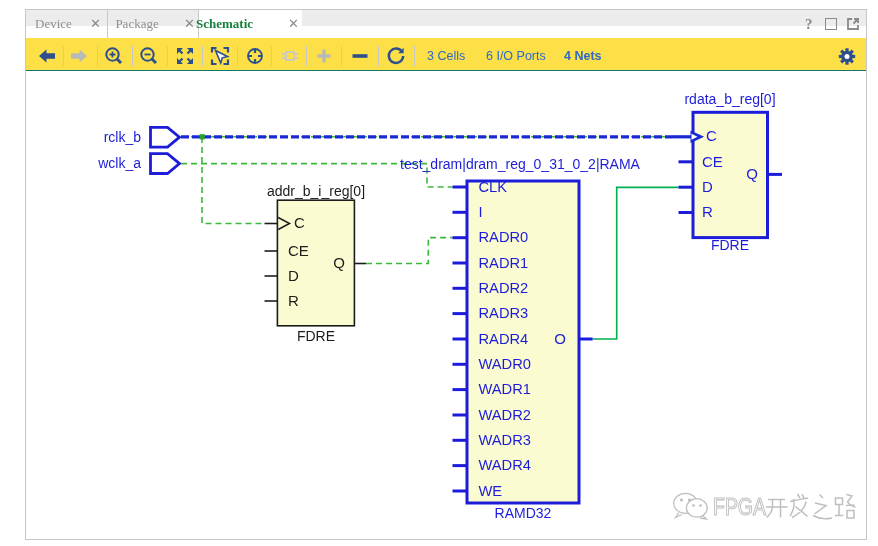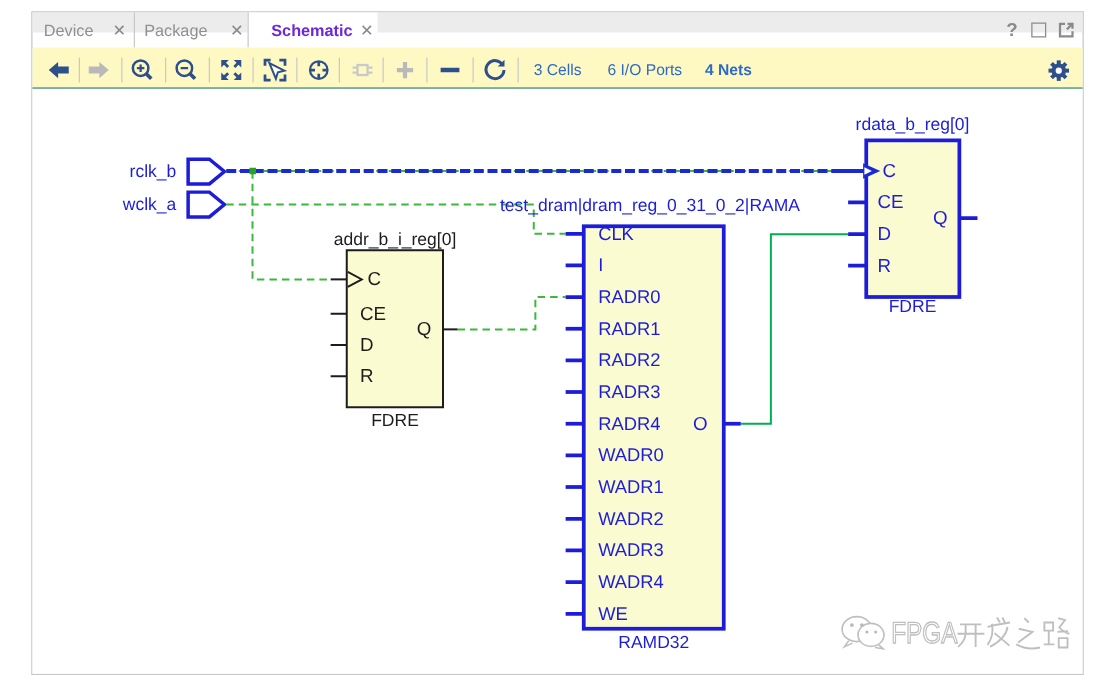--- a/index.html
+++ b/index.html
@@ -1,38 +1,38 @@
 <!DOCTYPE html>
 <html><head>
 <meta charset="utf-8">
 <style>
   html,body{margin:0;padding:0;}
   body{width:878px;height:546px;background:#ffffff;font-family:"Liberation Sans",sans-serif;overflow:hidden;position:relative;}
   .panel{position:absolute;left:25px;top:9px;width:840px;height:529px;border:1px solid #c6c6c6;background:#fff;}
-  .tabbar{position:absolute;left:0;top:0;width:100%;height:16px;background:#ececec;}
+  .tabbar{position:absolute;left:0;top:0;width:100%;height:16px;background:#ececec;font-family:Liberation Serif, serif;}
   .tab{position:absolute;top:0;height:28px;display:flex;align-items:center;color:#8f8f8f;font-size:13px;}
   .tabsep{position:absolute;top:0;height:28px;width:1px;background:#c9c9c9;}
-  .toolbar{position:absolute;left:0;top:28px;width:100%;height:32px;background:#fef9c3;border-bottom:1px solid #0f766e;}
+  .toolbar{position:absolute;left:0;top:28px;width:100%;height:32px;background:#fde047;border-bottom:5px solid #0f766e;}
   .tsep{position:absolute;top:8px;height:20px;width:1px;background:#c9c9c9;}
   .tbtext{position:absolute;top:2px;height:32px;display:flex;align-items:center;color:#2e6bc4;font-size:12.5px;}
   .canvas{position:absolute;left:0;top:61px;width:840px;height:468px;background:#fff;}
   .x{font-size:13px;color:#8a8a8a;}
 </style>
 </head>
 <body>
 <div class="panel">
   <div class="tabbar">
     <div class="tab" style="left:172.2px;width:104px;background:#ffffff;"></div>
     <div class="tab" style="left:9px;">Device</div>
     <div class="tab x" style="left:64px;">✕</div>
     <div class="tabsep" style="left:81.4px;"></div>
     <div class="tab" style="left:89.4px;text-align:center;">Package</div>
     <div class="tab x" style="left:158px;">✕</div>
     <div class="tabsep" style="left:172.2px;"></div>
-    <div class="tab" style="left:191px;color:#6d28d9;font-weight:bold;">Schematic</div>
+    <div class="tab" style="left:170px;color:#15803d;font-weight:bold;">Schematic</div>
     <div class="tab x" style="left:262px;">✕</div>
     <div class="tab" style="left:779px;color:#8a8a8a;font-size:15px;font-weight:bold;">?</div>
     <div class="tab" style="left:799px;">
         <span style="display:inline-block;width:10px;height:10px;border:1.8px solid #8a8a8a;"></span>
       </div>
     <div class="tab" style="left:820px;">
       <svg width="14" height="14" viewBox="0 0 14 14">
           <g stroke="#8a8a8a" stroke-width="1.8" fill="none">
             <path d="M6,2 H2 V12 H12 V8"></path>
             <path d="M8,2 H12 V6 M12,2 L7.5,6.5"></path>

